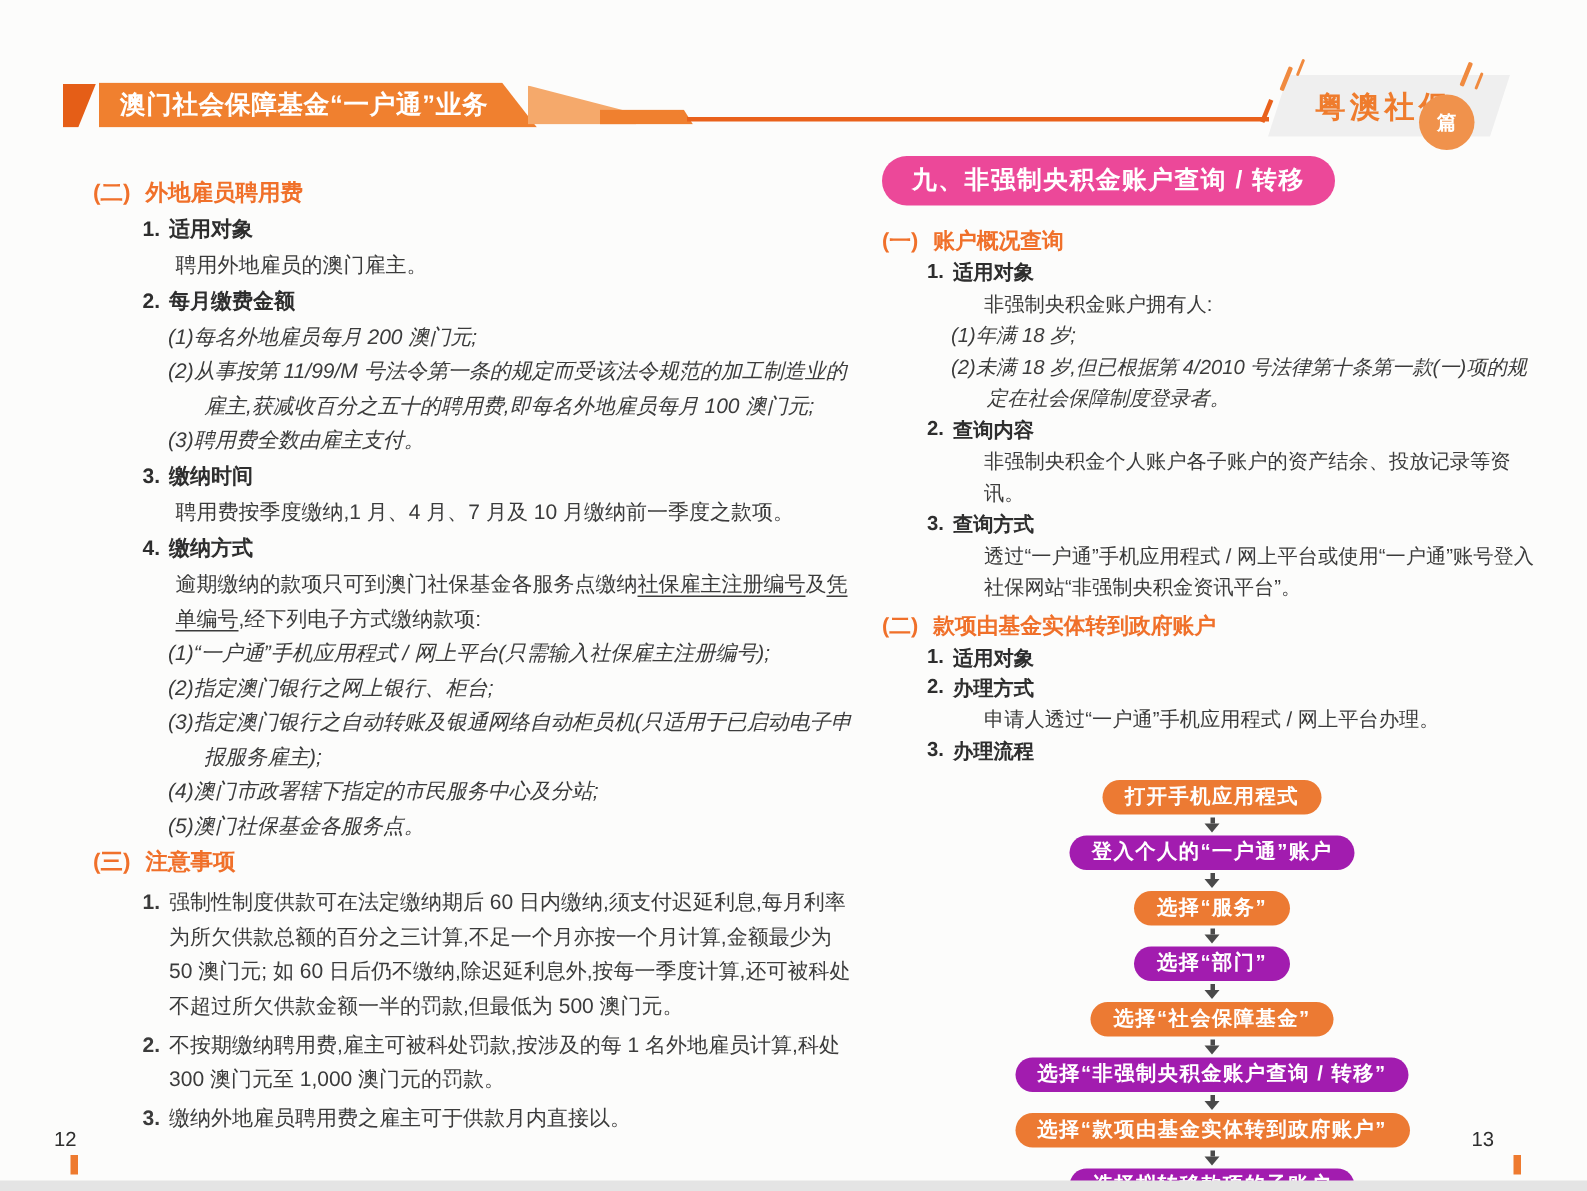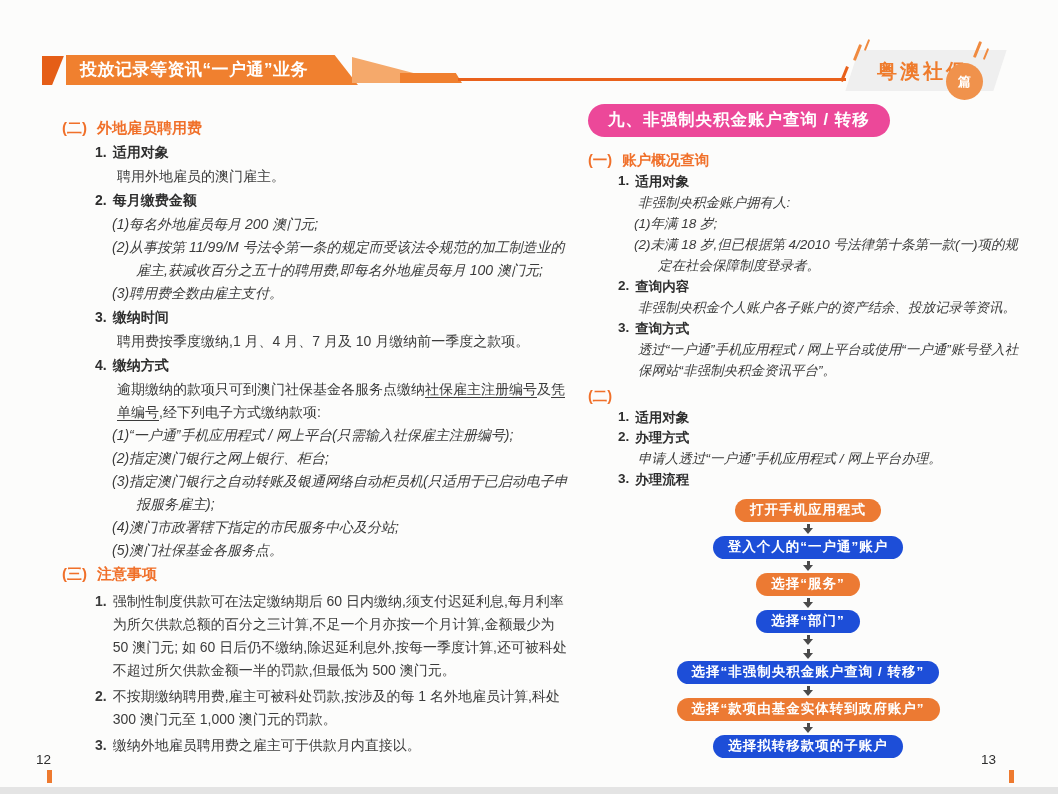--- a/index.html
+++ b/index.html
@@ -43,42 +43,42 @@
   .col-left{position:absolute;left:62px;top:116px;width:508px;font-size:14px;}
   .col-right{position:absolute;left:588px;top:104px;width:440px;font-size:13.5px;}
 
   .sec-head{display:flex;gap:10px;color:#F0702A;font-weight:bold;font-size:15px;margin:3px 0 6px 0;}
   .col-right .sec-head{font-size:14.5px;margin:6px 0 3px 0;}
 
   .item-head{display:flex;gap:6px;font-weight:bold;color:#2E2E2E;font-size:14px;margin:4px 0 3px 33px;}
   .col-right .item-head{font-size:13.5px;margin:2px 0 1px 30px;}
 
   .body{margin:0 0 0 55px;line-height:23px;}
-  .col-right .body{margin-left:50px;line-height:21px;font-style:italic;}
+  .col-right .body{margin-left:68px;line-height:21px;}
 
   .plist{margin:0 0 0 50px;font-style:italic;}
   .plist p{margin:0;line-height:23px;padding-left:24px;text-indent:-24px;}
   .col-right .plist{margin-left:46px;}
   .col-right .plist p{line-height:21px;}
 
   .note{display:flex;gap:6px;margin:2px 0 3px 33px;line-height:23px;}
   .note .nn{font-weight:bold;flex:0 0 auto;}
   .note .nb{flex:1;}
 
   .u{text-decoration:underline;text-underline-offset:3px;}
 
   .r-banner{display:inline-block;background:#ec4899;color:#fff;font-weight:bold;font-size:16.5px;
             letter-spacing:1px;padding:5px 20px 6px;border-radius:17px;margin:0 0 8px 0;white-space:nowrap;}
 
   
   .flow{display:flex;flex-direction:column;align-items:center;margin-top:10px;width:100%;}
   .pill{color:#fff;font-weight:bold;font-size:13.5px;letter-spacing:1px;padding:2px 15px 3px;
         border-radius:13px;line-height:18px;white-space:nowrap;}
   .pill.dark{background:#EC7A33;}
-  .pill.light{background:#1d4ed8;}
+  .pill.light{background:#a21caf;}
   .arr{display:flex;flex-direction:column;align-items:center;margin:2px 0;}
   .arr .stem{width:3px;height:4px;background:#4A4A4A;}
   .arr .head{width:0;height:0;border-left:5px solid transparent;border-right:5px solid transparent;
              border-top:6px solid #4A4A4A;}
 
   
   .pageno{position:absolute;top:752px;font-size:13.5px;color:#2E2E2E;}
   .pn-left{left:36px;}
   .pn-right{left:981px;}
   .tick{position:absolute;top:770px;width:5px;height:13px;background:#EE7A2F;}
@@ -86,21 +86,21 @@
   .tick-right{left:1009px;}
   .bottom-strip{position:absolute;left:0;top:787px;width:1058px;height:7px;background:#E4E4E4;}
 </style>
 </head>
 <body>
 
 <div class="sheet">
 
   <div class="h-tri"></div>
   <div class="h-gap"></div>
-  <div class="h-banner">投放记录等资讯“一户通”业务</div>
+  <div class="h-banner">澳门社会保障基金“一户通”业务</div>
   <div class="h-wedge"></div>
   <div class="h-bar"></div>
   <div class="h-line"></div>
 
   <div class="corner">
     <div class="sl5"></div>
     <div class="corner-bg"></div>
     <div class="sl sl1"></div>
     <div class="sl sl2"></div>
     <div class="corner-text">粤澳社保</div>
@@ -193,20 +193,21 @@
     <p class="body">非强制央积金个人账户各子账户的资产结余、投放记录等资讯。</p>
 
     <div class="item-head">
       <span>3.</span>
       <span>查询方式</span>
     </div>
     <p class="body">透过“一户通”手机应用程式 / 网上平台或使用“一户通”账号登入社保网站“非强制央积金资讯平台”。</p>
 
     <div class="sec-head">
       <span>(二)</span>
+      <span>款项由基金实体转到政府账户</span>
     </div>
 
     <div class="item-head">
       <span>1.</span>
       <span>适用对象</span>
     </div>
 
     <div class="item-head">
       <span>2.</span>
       <span>办理方式</span>
@@ -232,20 +233,21 @@
       <div class="pill dark">选择“服务”</div>
       <div class="arr">
           <div class="stem"></div>
           <div class="head"></div>
         </div>
       <div class="pill light">选择“部门”</div>
       <div class="arr">
           <div class="stem"></div>
           <div class="head"></div>
         </div>
+      <div class="pill dark">选择“社会保障基金”</div>
       <div class="arr">
           <div class="stem"></div>
           <div class="head"></div>
         </div>
       <div class="pill light">选择“非强制央积金账户查询 / 转移”</div>
       <div class="arr">
           <div class="stem"></div>
           <div class="head"></div>
         </div>
       <div class="pill dark">选择“款项由基金实体转到政府账户”</div>

